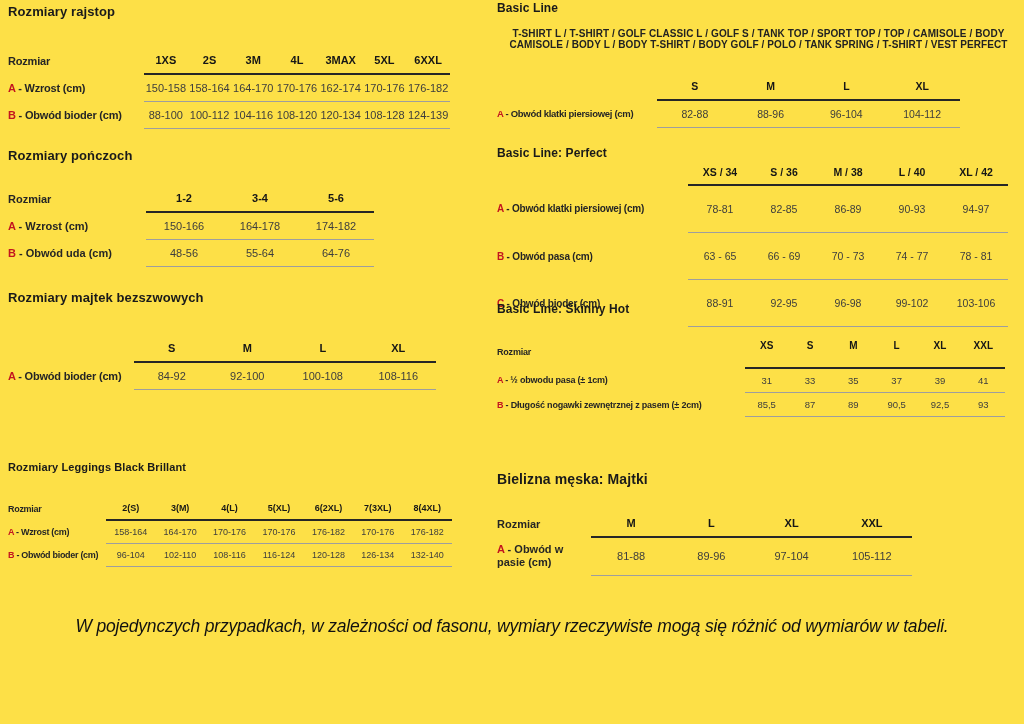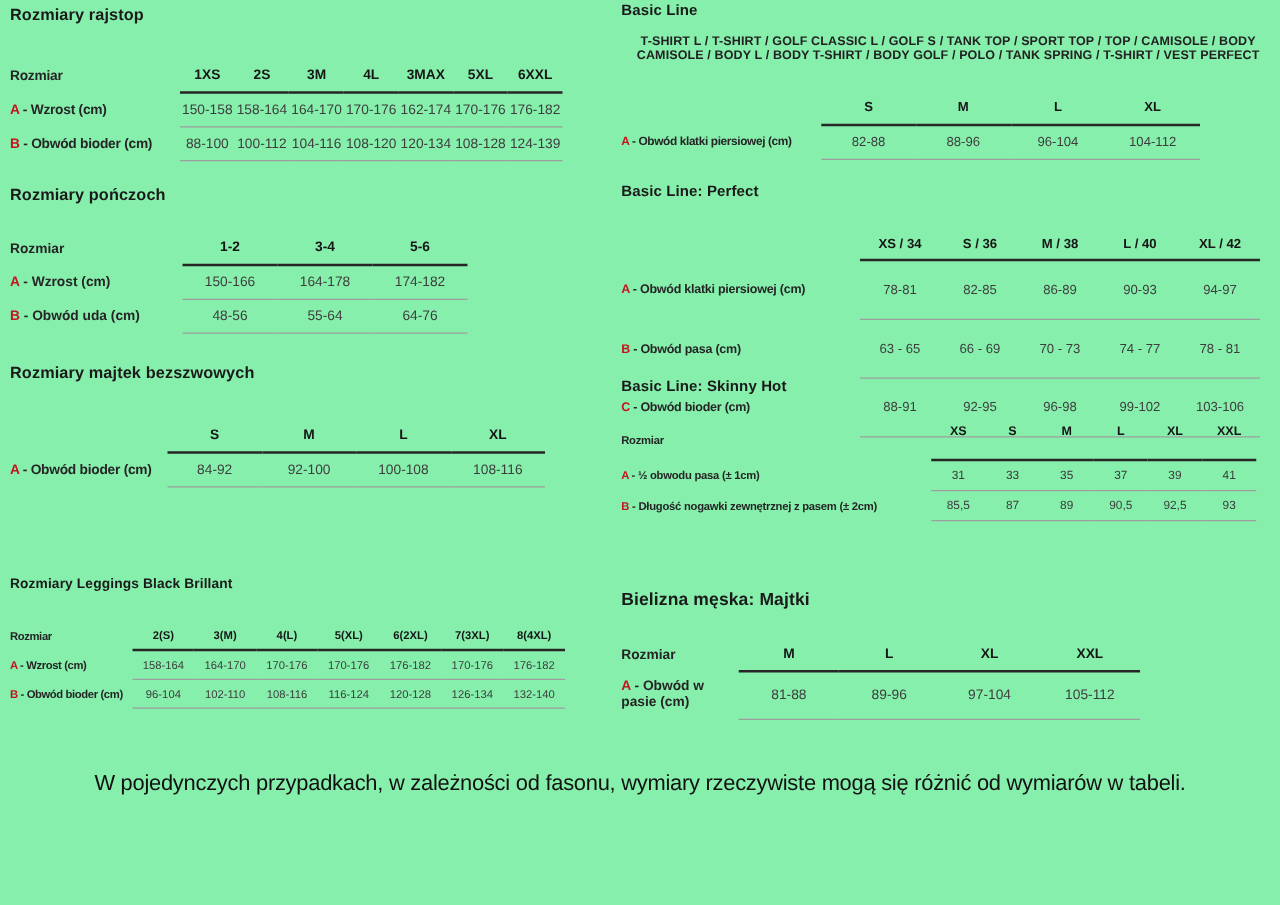--- a/index.html
+++ b/index.html
@@ -1,16 +1,16 @@
 <!DOCTYPE html>
 <html><head>
 <meta charset="utf-8">
 <style>
   html,body{margin:0;padding:0;background:#ffffff;}
-  #page{position:relative;width:1024px;height:724px;background:#86efac;overflow:hidden;
+  #page{position:relative;width:1024px;height:724px;background:#fde047;overflow:hidden;
         font-family:"Liberation Sans","DejaVu Sans",sans-serif;}
   .section{position:absolute;}
   .sec-title{font-weight:700;color:#1a1a1a;font-size:13px;line-height:16px;letter-spacing:.1px;}
   .sec-title.small{font-size:11px;line-height:14px;}
   .sec-title.right{font-size:12px;line-height:15px;}
   .sec-title.big{font-size:14px;line-height:17px;}
 
   .tbl-wrap table{border-collapse:collapse;table-layout:fixed;width:100%;}
   .tbl-wrap th,.tbl-wrap td{margin:0;}
   .tbl-wrap th.colhead{font-weight:700;color:#161616;text-align:center;
@@ -42,38 +42,38 @@
   #sec-leggings td.val{padding:6px 1px;}
   #sec-leggings th.colhead{padding:5px 1px 6px;}
 
   #sec-basic{left:497px;top:1px;width:523px;}
   #sec-basic .products{margin-top:12px;font-size:10px;font-weight:700;color:#222;
       text-align:center;line-height:11px;letter-spacing:.1px;}
   #sec-basic .tbl-wrap{margin-top:24px;font-size:10.5px;width:463px;}
   #sec-basic .lbl{width:152px;font-size:9.5px;letter-spacing:-.3px;}
 
   #sec-perfect{left:497px;top:146px;width:511px;}
-  #sec-perfect .tbl-wrap{margin-top:23px;font-size:10.5px;}
+  #sec-perfect .tbl-wrap{font-size:10.5px;}
   #sec-perfect .lbl{width:183px;font-size:10px;letter-spacing:-.2px;}
   #sec-perfect td.val{padding:17px 1px;}
   #sec-perfect th.colhead{padding:5px 1px 6px;}
 
   #sec-skinny{left:497px;top:302px;width:508px;}
   #sec-skinny .tbl-wrap{margin-top:18px;font-size:9.5px;}
   #sec-skinny .lbl{width:240px;font-size:9px;letter-spacing:-.2px;}
   #sec-skinny td.val{padding:6px 1px;}
   #sec-skinny th.colhead{padding:5px 1px 16px;font-size:10px;}
 
   #sec-majtki-m{left:497px;top:471px;width:415px;}
   #sec-majtki-m .tbl-wrap{margin-top:23px;font-size:11px;}
   #sec-majtki-m .lbl{width:86px;white-space:normal;line-height:13px;vertical-align:middle;}
   #sec-majtki-m td.val{padding:12px 1px;}
 
   #footnote{position:absolute;left:0;right:0;top:616px;text-align:center;
-      font-size:17.5px;color:#111;letter-spacing:-.2px;}
+      font-style:italic;font-size:17.5px;color:#111;letter-spacing:-.2px;}
 </style>
 </head>
 <body>
 
 <div id="page">
 
   <div class="section" id="sec-rajstopy">
     <div class="sec-title">Rozmiary rajstop</div>
     <div class="tbl-wrap">
         <table>

